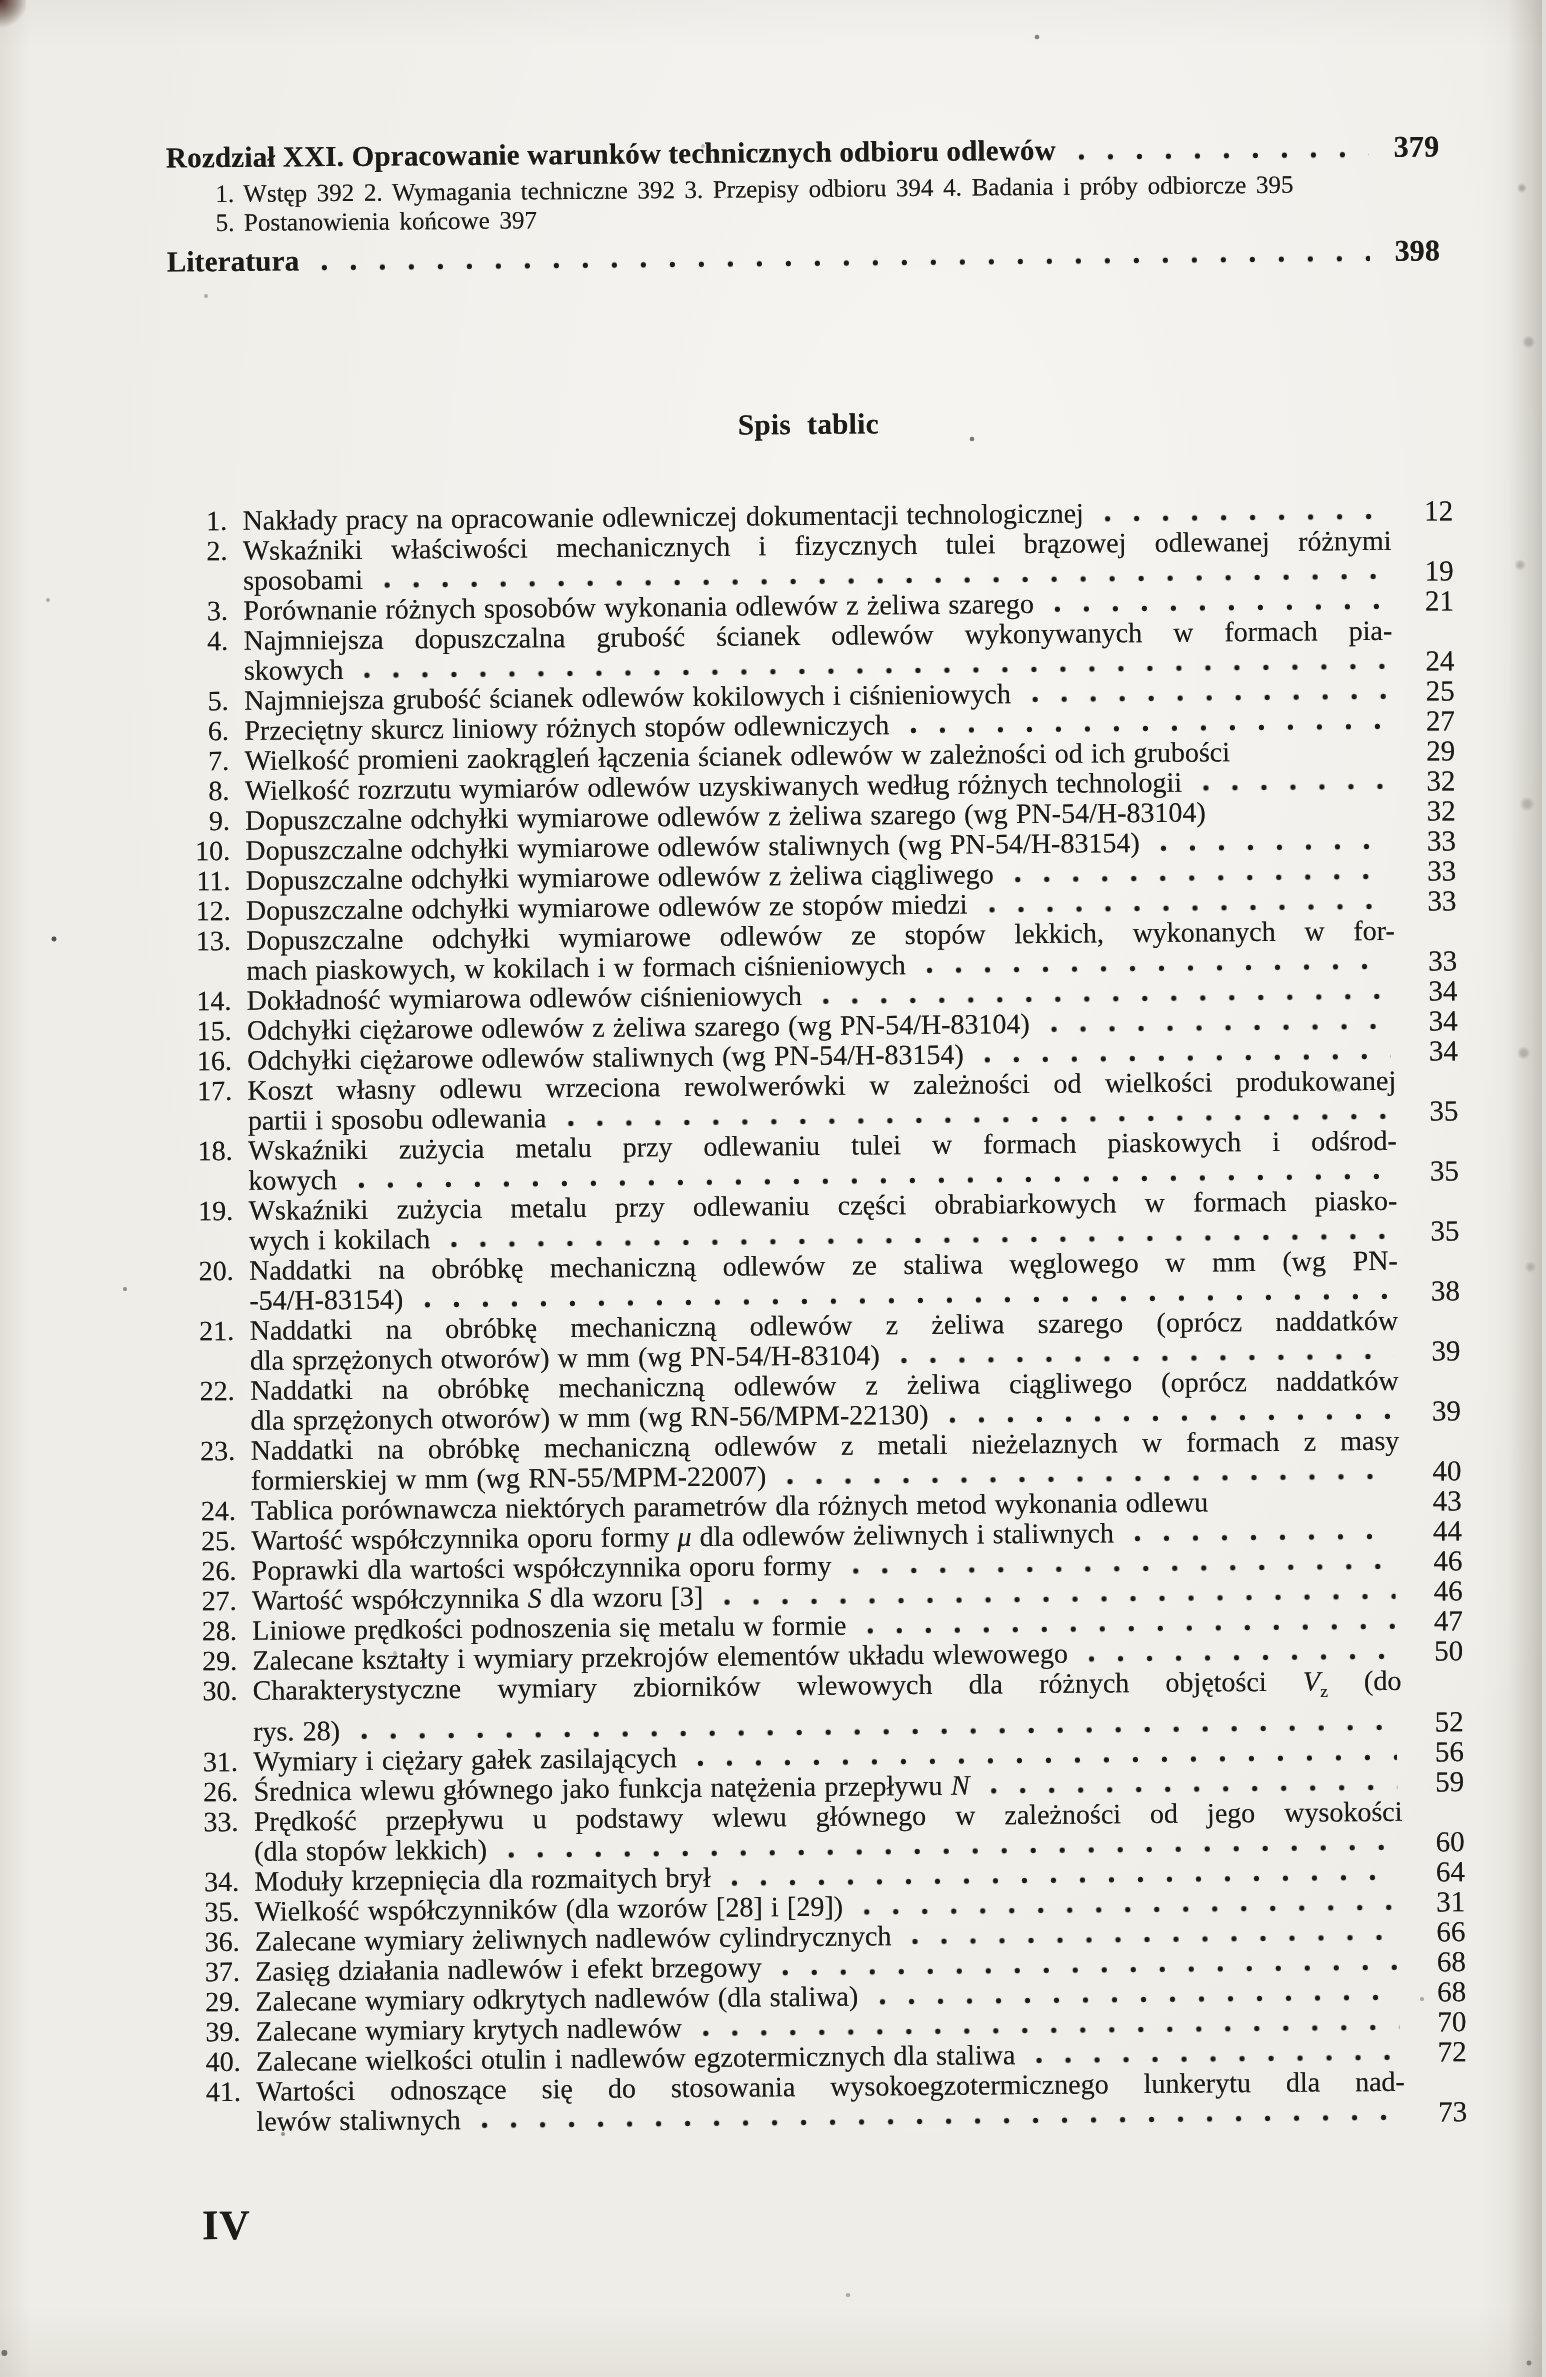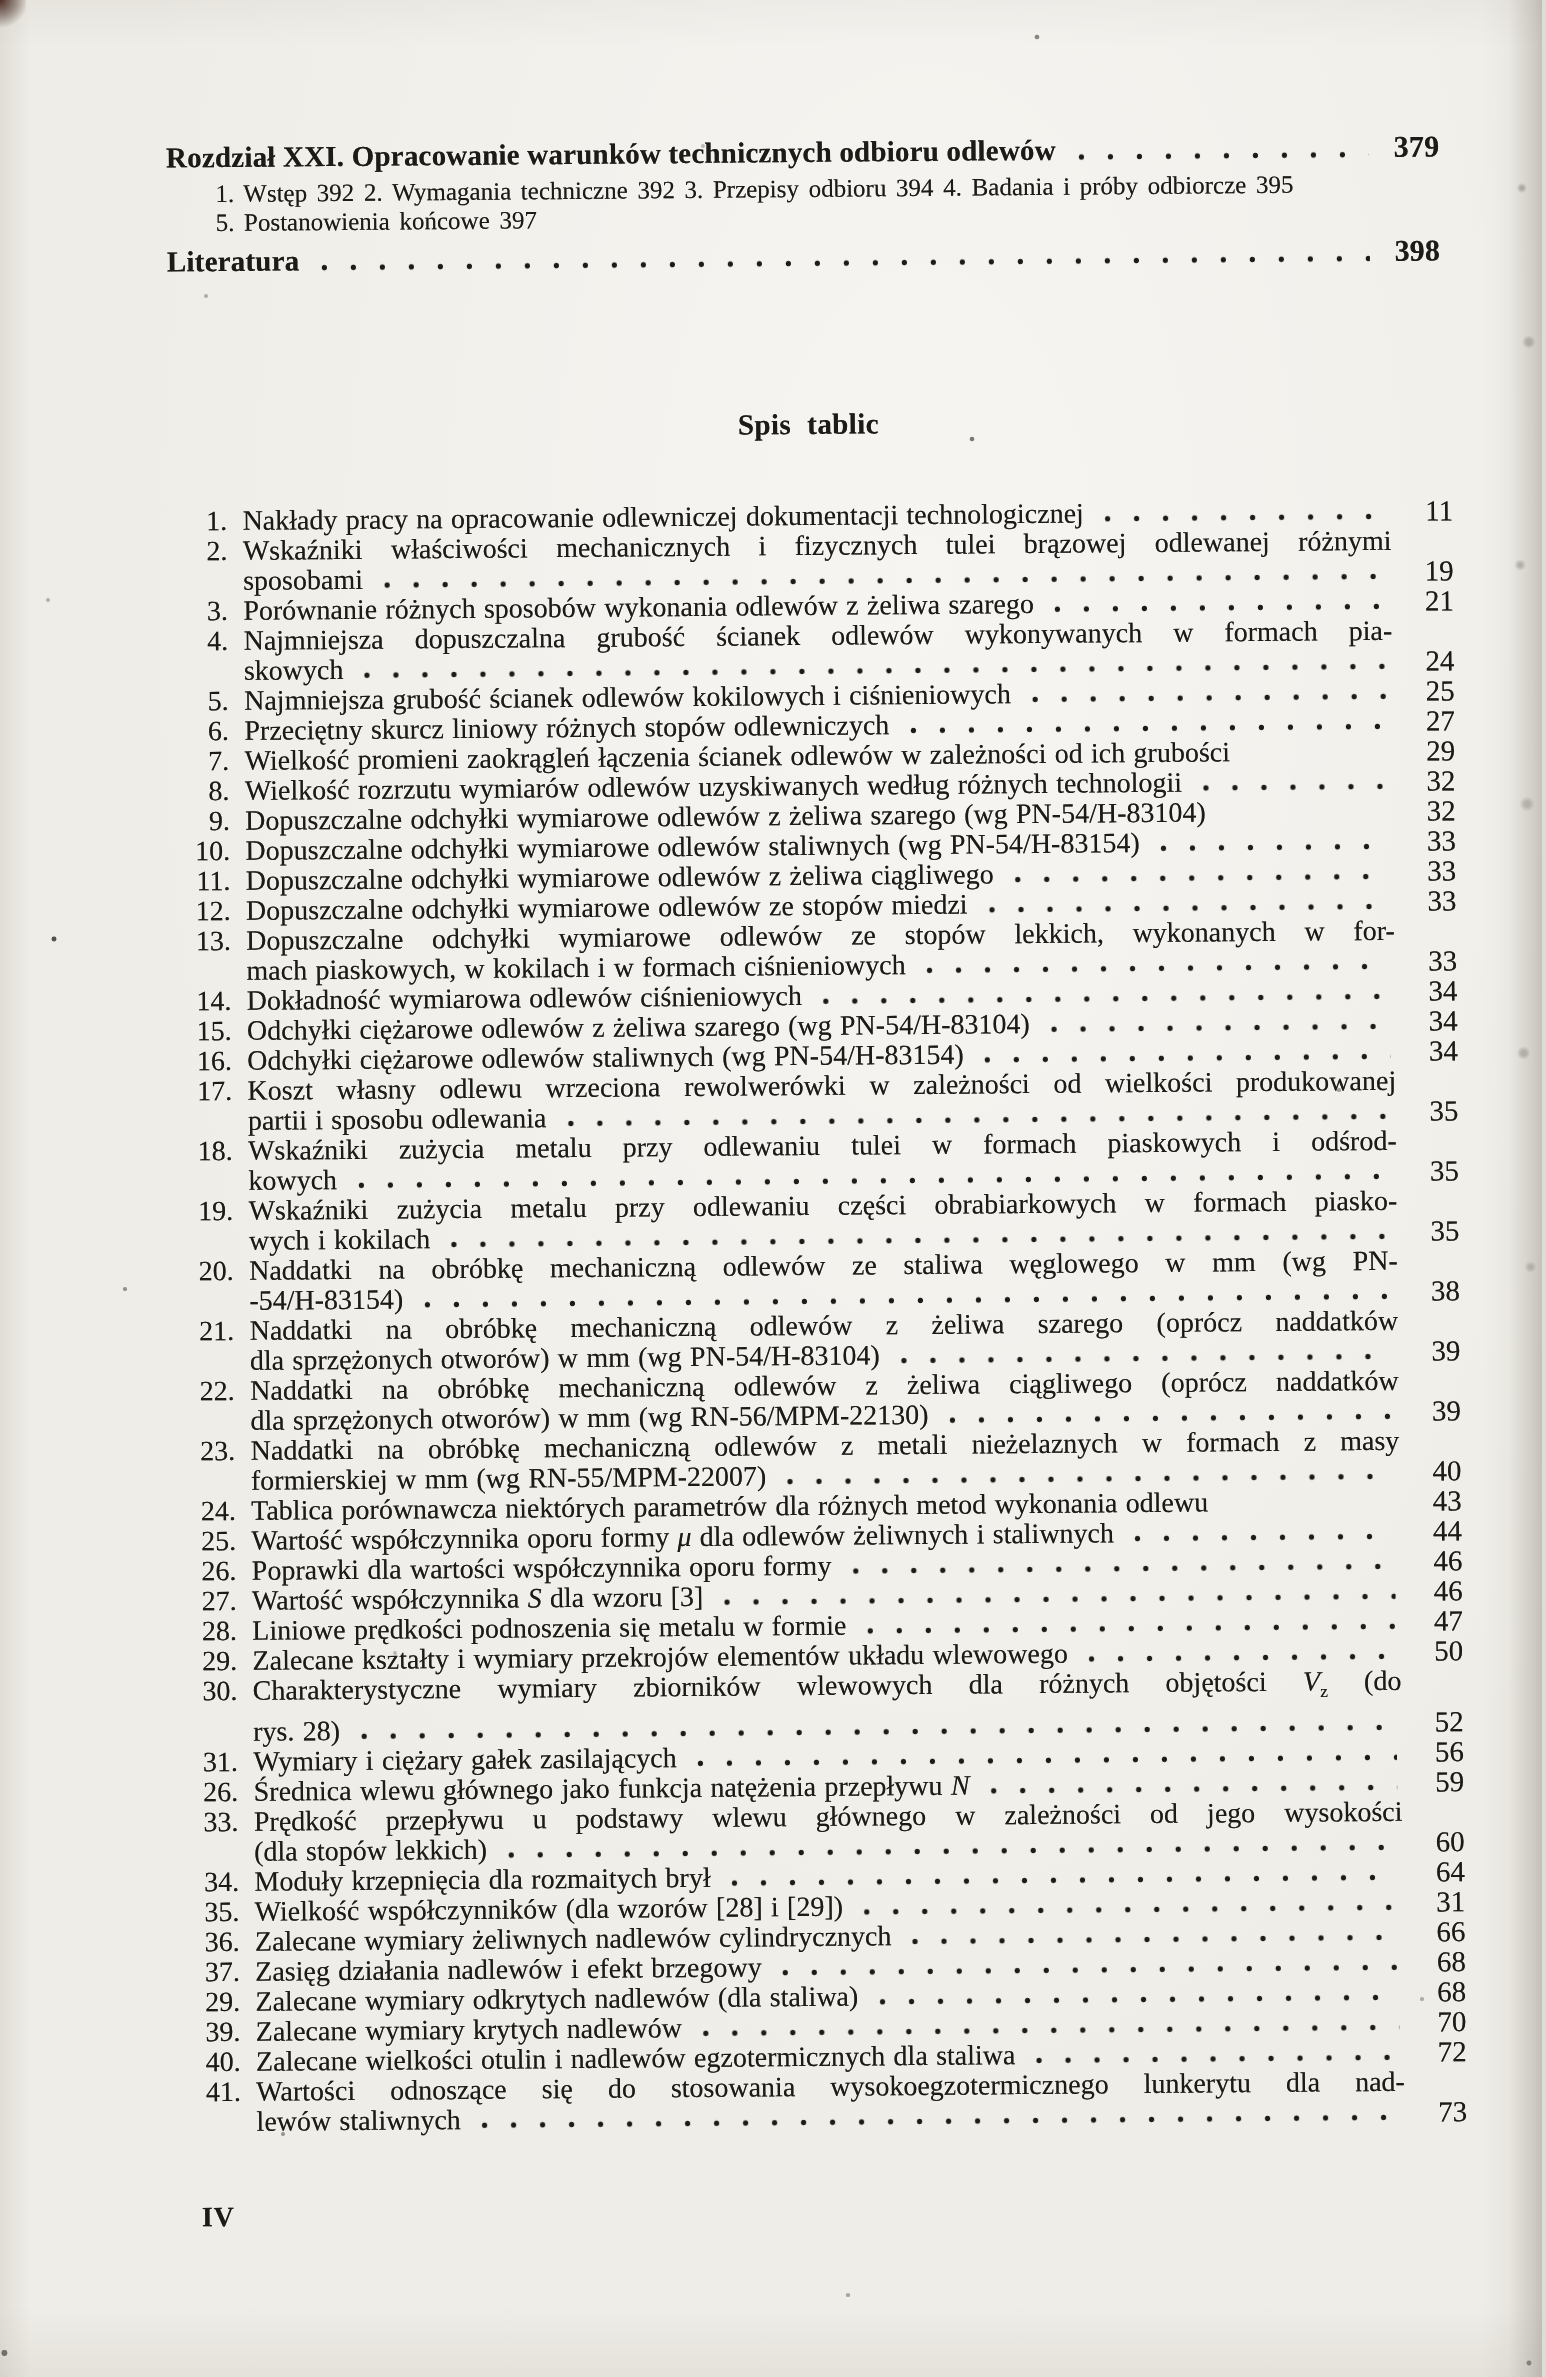--- a/index.html
+++ b/index.html
@@ -60,21 +60,21 @@
     flex: none; width: 62px; text-align: right;
     align-self: flex-end; font-size: 29px;
   }
   .line.full { text-align: justify; text-align-last: justify; }
   .line.last { display: flex; }
   .line.last > .line-text { white-space: nowrap; flex: 0 0 auto; }
   .line.last .dots { margin: 0 5.1px 6px 20.5px; }
   sub { font-size: 0.62em; }
   .folio {
     position: absolute; left: 193px; top: 2203px;
-    font-size: 28px; font-weight: bold; letter-spacing: 0.9px;
+    font-size: 42px; font-weight: bold; letter-spacing: 0.9px;
   }
   
   .corner-tl {
     position: absolute; left: 0; top: 0; width: 26px; height: 29px;
     background: radial-gradient(circle at 0 0, #4e2d26 0%, rgba(90,70,60,0.55) 40%, rgba(0,0,0,0) 72%);
   }
   .edge-right {
     position: absolute; right: 0; top: 0; bottom: 0; width: 34px;
     background:
       linear-gradient(to right, rgba(0,0,0,0), rgba(110,104,94,0.16) 70%, rgba(110,104,94,0.26));
@@ -136,21 +136,21 @@
 
     <div class="toc-list">
         <div class="entry">
     <div class="num">1.</div>
     <div class="txt">
             <div class="line last">
               <span class="line-text">Nakłady pracy na opracowanie odlewniczej dokumentacji technologicznej</span>
               <span class="dots"></span>
             </div>
           </div>
-    <div class="pg">11</div>
+    <div class="pg">12</div>
   </div>
         <div class="entry">
     <div class="num">2.</div>
     <div class="txt">
             <div class="line full">Wskaźniki właściwości mechanicznych i fizycznych tulei brązowej odlewanej różnymi</div>
             <div class="line last">
               <span class="line-text">sposobami</span>
               <span class="dots"></span>
             </div>
           </div>

